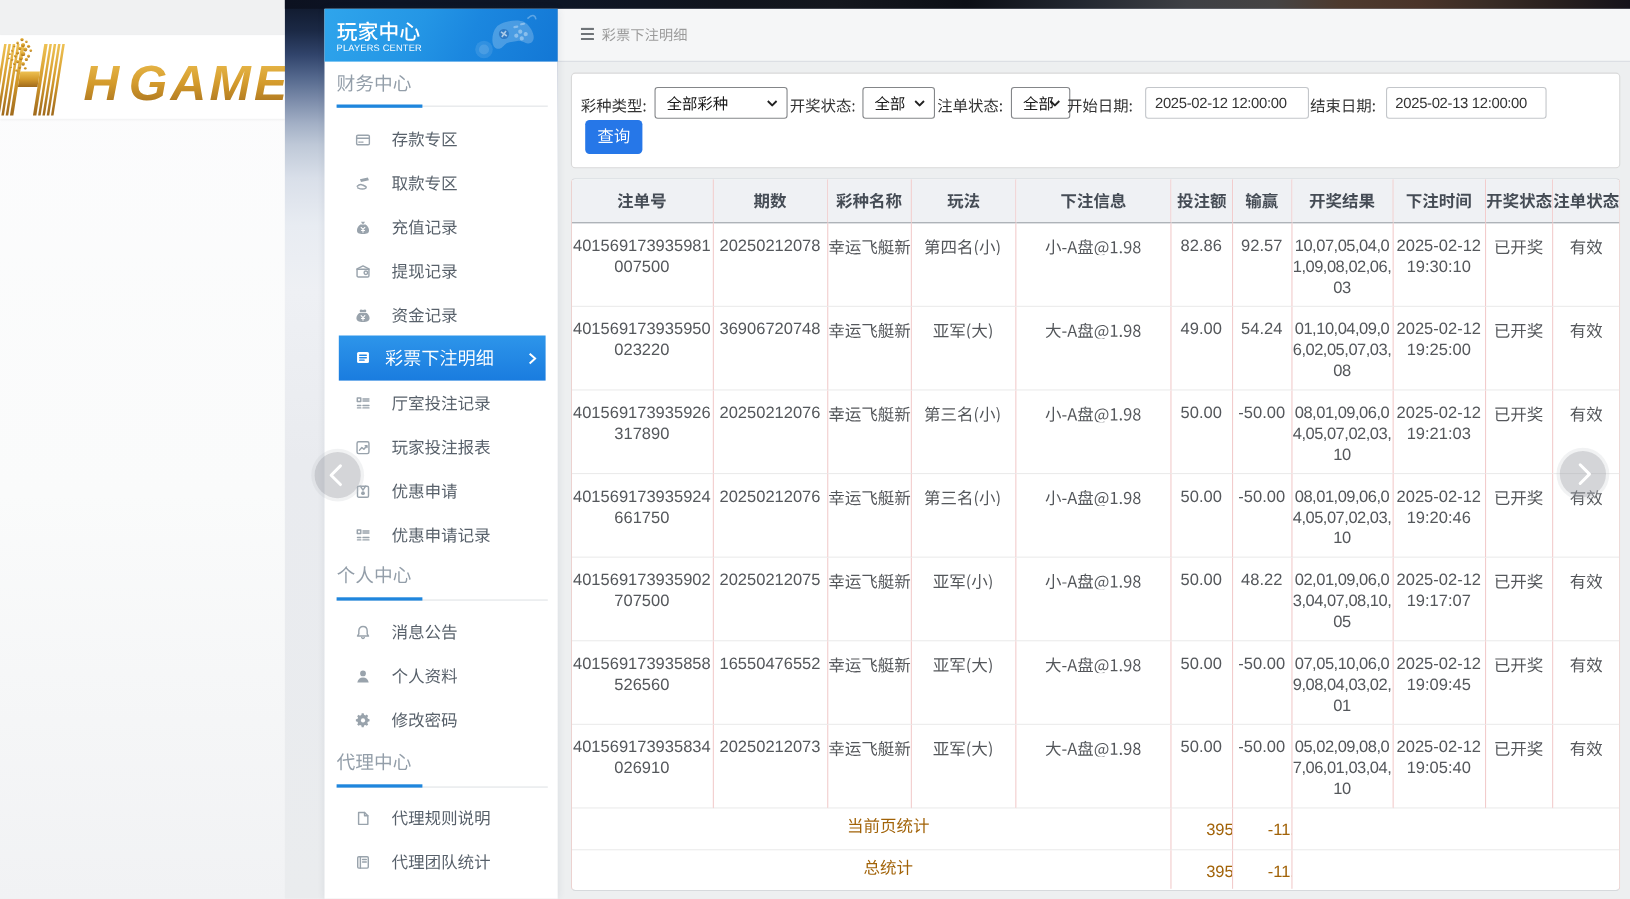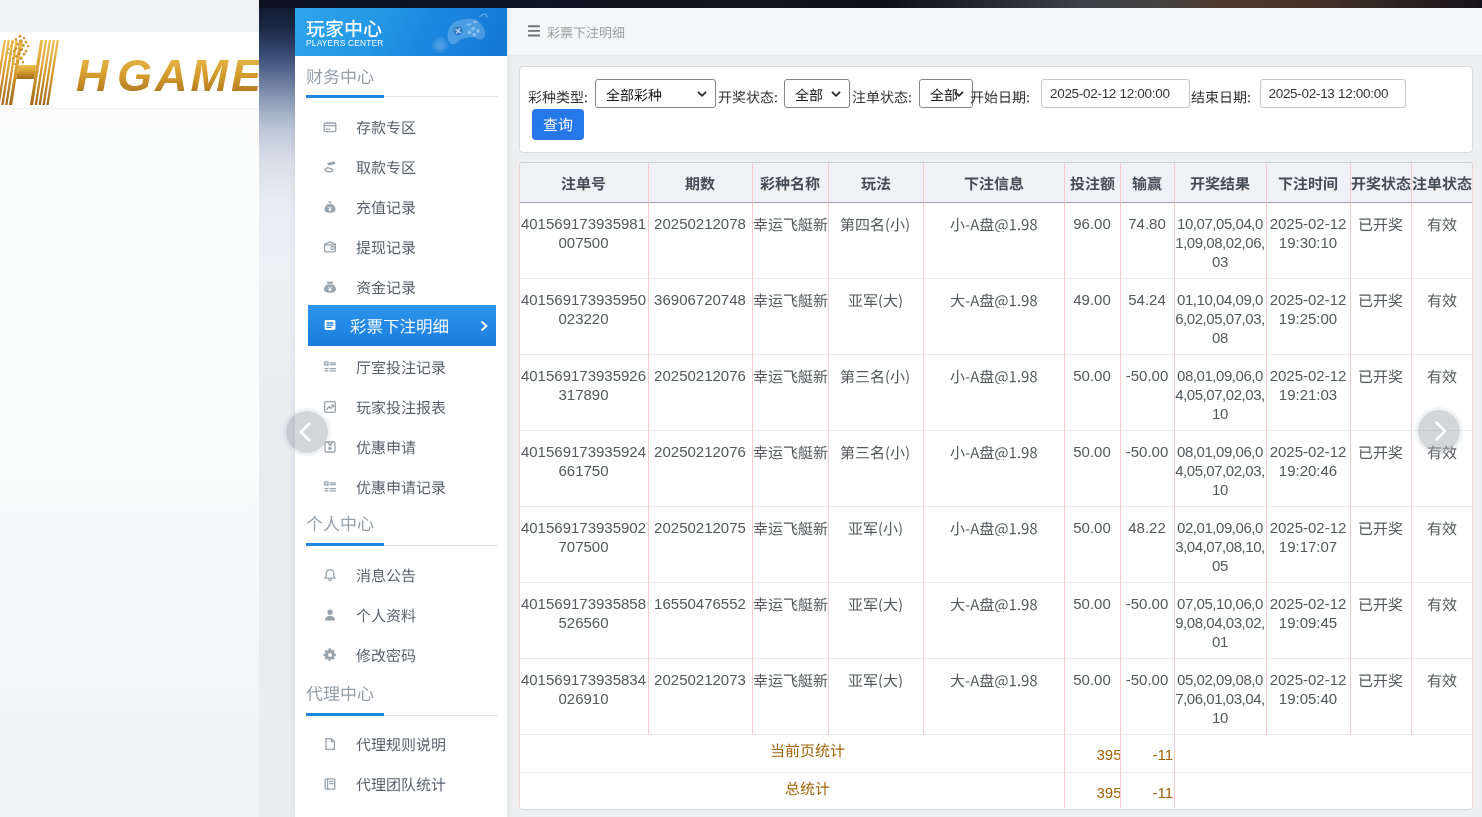--- a/index.html
+++ b/index.html
@@ -609,22 +609,22 @@
             <td>
               <svg class="z" width="70.1" height="15" viewBox="0 0 4676 1000" style="display:block;margin:3px auto 0">
                 <use href="#d4x"></use>
               </svg>
             </td>
             <td>
               <svg class="z" width="87.7" height="15" viewBox="0 0 5844 1000" style="display:block;margin:3px auto 0">
                 <use href="#xapan"></use>
               </svg>
             </td>
-            <td class="num">96.00</td>
-            <td class="num">74.80</td>
+            <td class="num">82.86</td>
+            <td class="num">92.57</td>
             <td class="res">10,07,05,04,0<br>1,09,08,02,06,<br>03</td>
             <td class="num">2025-02-12<br>19:30:10</td>
             <td>
               <svg class="z" width="45.0" height="15" viewBox="0 0 3000 1000" style="display:block;margin:3px auto 0">
                 <use href="#ykj"></use>
               </svg>
             </td>
             <td class="lastc">
               <svg class="z" width="30.0" height="15" viewBox="0 0 2000 1000" style="display:block;margin:3px auto 0">
                 <use href="#yx"></use>

